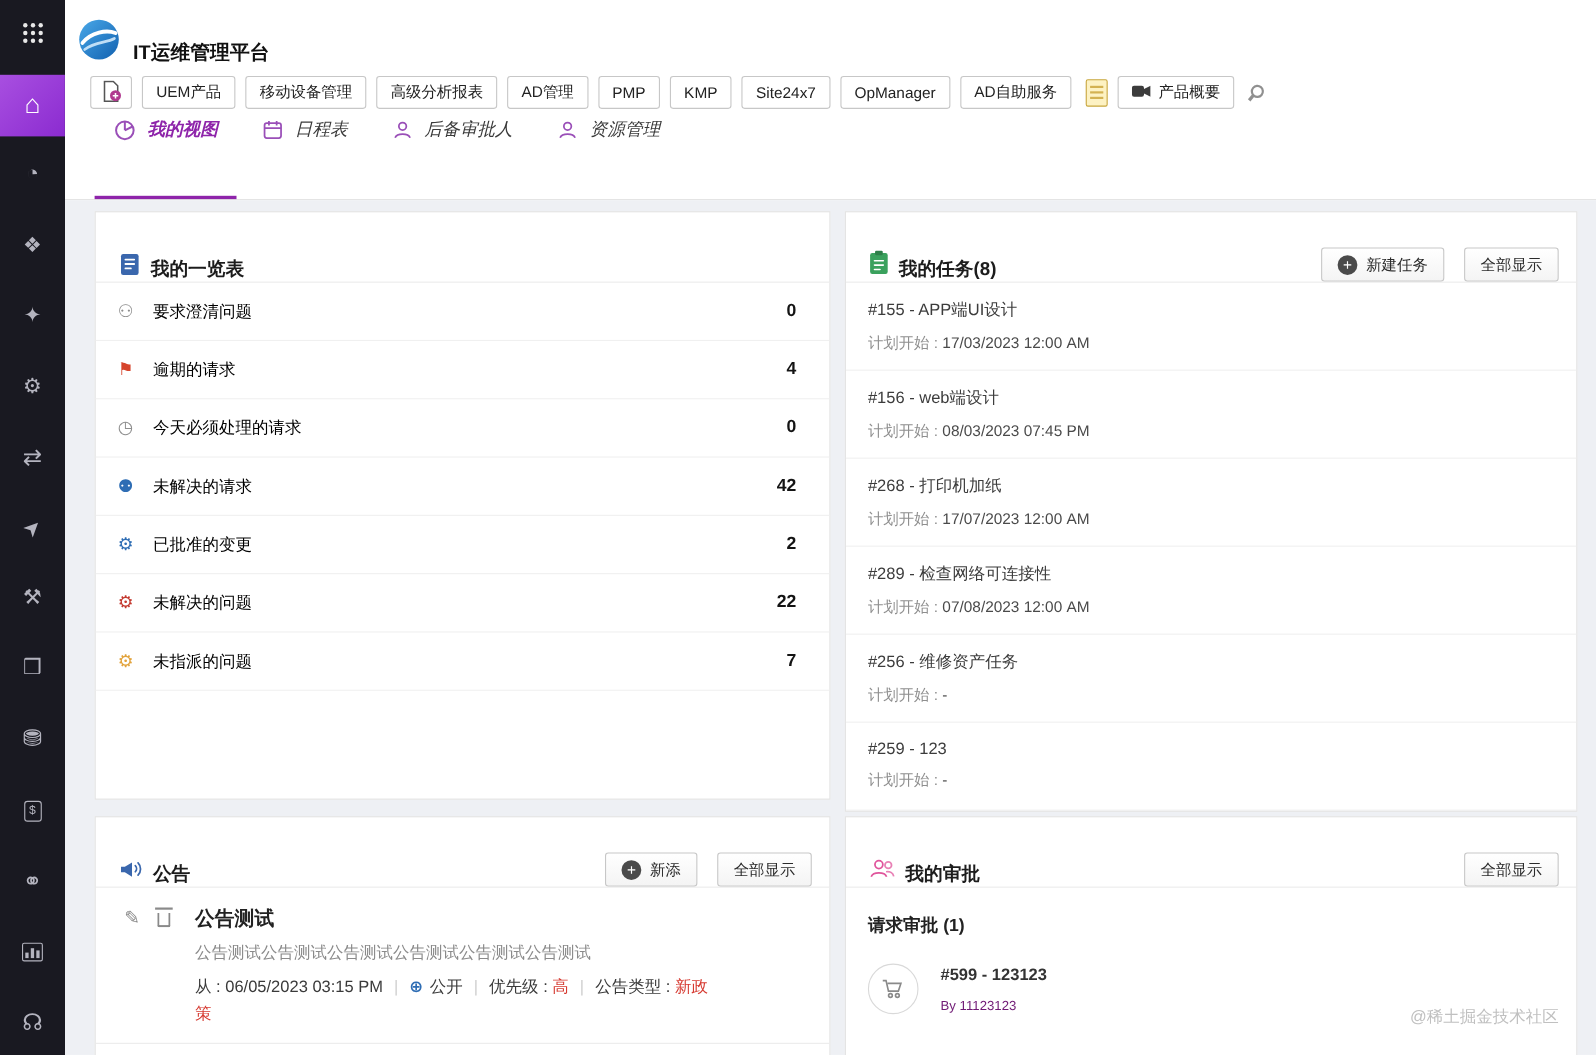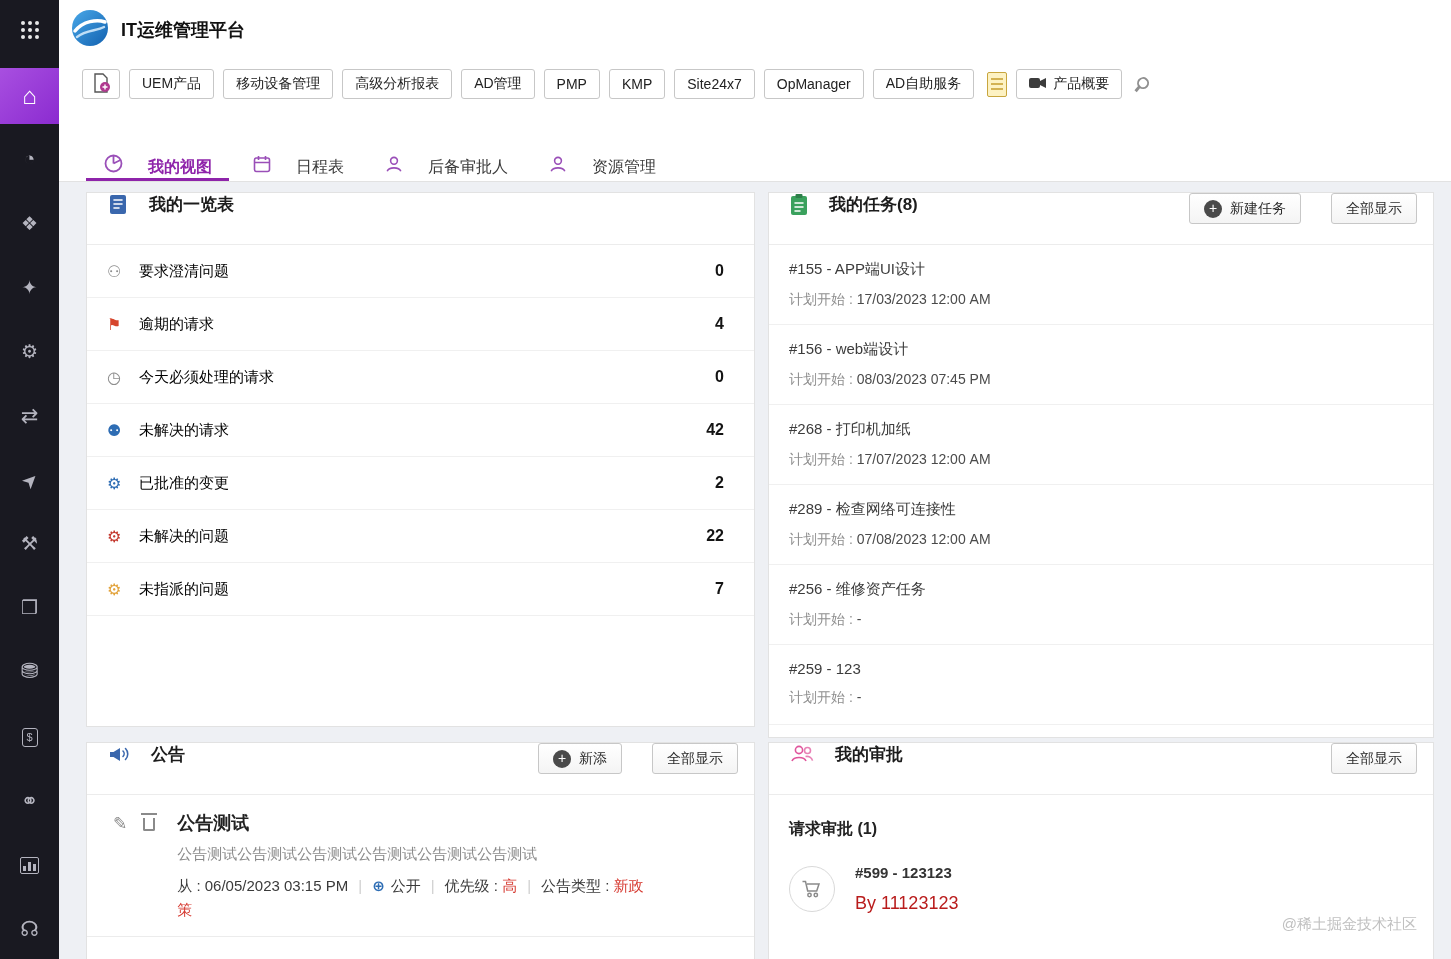--- a/index.html
+++ b/index.html
@@ -27,39 +27,39 @@
   .g-hand::before{content:"⚭"; font-size:21px;}
   .g-headset::before{content:"☊"; font-size:21px;}
   .bill-icon{width:16px;height:19px;border:1.5px solid #b4b4bf;border-radius:3px;color:#b4b4bf;font-size:11px;display:flex;align-items:center;justify-content:center;}
   .bill-icon::before{content:"$";}
   .bars-icon{width:19px;height:17px;border:1.5px solid #b4b4bf;border-radius:2px;display:flex;align-items:flex-end;justify-content:center;gap:2px;padding:2px;}
   .bars-icon i{width:3px;background:#b4b4bf;display:block;}
   .bars-icon i:nth-child(1){height:5px;} .bars-icon i:nth-child(2){height:9px;} .bars-icon i:nth-child(3){height:7px;}
 
   
   .main { margin-left:59px; height:959px; display:flex; flex-direction:column; }
-  .hdr { height:60px; display:flex; align-items:center; padding-left:12px; background:#fff; }
+  .hdr { height:60px; display:flex; align-items:flex-end; padding-left:12px; background:#fff; }
   .hdr .title { font-size:18px; font-weight:bold; color:#111; margin-left:12px; }
 
   .toolbar { height:48px; display:flex; align-items:center; padding-left:23px; gap:9px; background:#fff; }
   .tbtn { display:inline-flex; align-items:center; gap:7px; height:30px; padding:0 12px; border:1px solid #c7c7c7; border-radius:3px; background:#fff; font-size:14px; color:#222; cursor:pointer; white-space:nowrap; }
   .tbtn.icon-only { padding:0 8px; }
   .note-icon{width:20px;height:25px;background:#fdf2c3;border:1px solid #c8a63e;border-radius:2px;position:relative;margin-left:4px;cursor:pointer;}
   .note-icon::before{content:"";position:absolute;left:3px;right:3px;top:5px;height:2px;background:#d3b252;box-shadow:0 5px 0 #d3b252,0 10px 0 #d3b252;}
   .pin-icon{position:relative;width:16px;height:18px;margin-left:2px;transform:rotate(40deg);cursor:pointer;}
   .pin-icon::before{content:"";position:absolute;left:3px;top:1px;width:8px;height:8px;border:2.5px solid #909090;border-radius:50%;}
   .pin-icon::after{content:"";position:absolute;left:7px;top:12px;width:2.5px;height:6px;background:#909090;}
 
   .tabs { height:74px; display:flex; align-items:stretch; padding-left:27px; border-bottom:1px solid #e2e2e2; background:#fff; }
-  .tab { display:flex; align-items:flex-end; gap:24px; padding:0 17px; margin-right:6px; font-size:16px; color:#3a3a3a; cursor:pointer; border-bottom:3px solid transparent; }
+  .tab { display:flex; align-items:flex-start; gap:10px; padding:0 17px; margin-right:6px; font-size:16px; color:#3a3a3a; cursor:pointer; border-bottom:3px solid transparent;font-style:italic; }
   .tab.active { color:#8e24aa; border-bottom-color:#8e24aa; font-weight:bold; }
 
   .content { flex:1; position:relative; background:#eef0f4; overflow:hidden; }
   .card { position:absolute; background:#fff; border:1px solid #e2e2e2; }
-  .card-hd { height:52px; display:flex; align-items:flex-start; gap:20px; padding:0 16px 0 20px; border-bottom:1px solid #ececec; }
+  .card-hd { height:64px; display:flex; align-items:flex-end; gap:8px; padding:0 16px 0 20px; border-bottom:1px solid #ececec; }
   .card-hd .ttl { font-size:17px; font-weight:bold; color:#1c1c1c; }
   .card-hd .spacer { margin-left:auto; }
   .btn { display:inline-flex; align-items:center; gap:8px; height:31px; padding:0 14px; border:1px solid #c7c7c7; border-radius:3px; background:linear-gradient(#ffffff,#f4f4f4); font-size:14px; color:#2b2b2b; cursor:pointer; white-space:nowrap; }
   .plus-circle{width:18px;height:18px;border-radius:50%;background:#4a4a4a;position:relative;flex:0 0 auto;}
   .plus-circle::before{content:"+";position:absolute;left:0;top:0;width:18px;height:18px;color:#fff;font-size:14px;line-height:17px;text-align:center;}
 
   #card-summary { left:27px; top:10px; width:669px; height:535px; }
   .srow { display:flex; align-items:center; height:53px; padding:0 30px 0 20px; border-bottom:1px solid #f0f0f0; cursor:pointer; }
   .srow .ric { width:32px; font-size:16px; flex:0 0 auto; }
   .srow .lbl { font-size:15px; color:#000000; }
@@ -89,21 +89,21 @@
   .vsep { color:#cfcfcf; margin:0 10px; }
   .vsep::before{content:"|";}
   .g-globe{color:#2e6db4; font-weight:bold; margin-right:6px;} .g-globe::before{content:"⊕";}
 
   #card-appr { left:709px; top:560px; width:666px; height:250px; }
   .appr-body { padding:24px 20px; }
   .appr-section { font-size:16px; font-weight:bold; color:#222; }
   .appr-item { display:flex; align-items:center; margin-top:24px; gap:20px; cursor:pointer; }
   .avatar { width:46px; height:46px; border:1.5px solid #d9d9d9; border-radius:50%; display:flex; align-items:center; justify-content:center; background:#fff; flex:0 0 auto; }
   .appr-title { font-size:15px; font-weight:600; color:#333; }
-  .appr-by { margin-top:12px; font-size:18px; color:#b91c1c; }
+  .appr-by { margin-top:12px; font-size:12px; color:#701a75; }
 
   .watermark { position:absolute; right:34px; top:733px; font-size:15px; color:#c0c0c0; }
 </style>
 </head>
 <body>
 
 <aside class="sidebar">
   <div class="apps-btn">
     <span class="apps-grid-icon"></span>
   </div>

